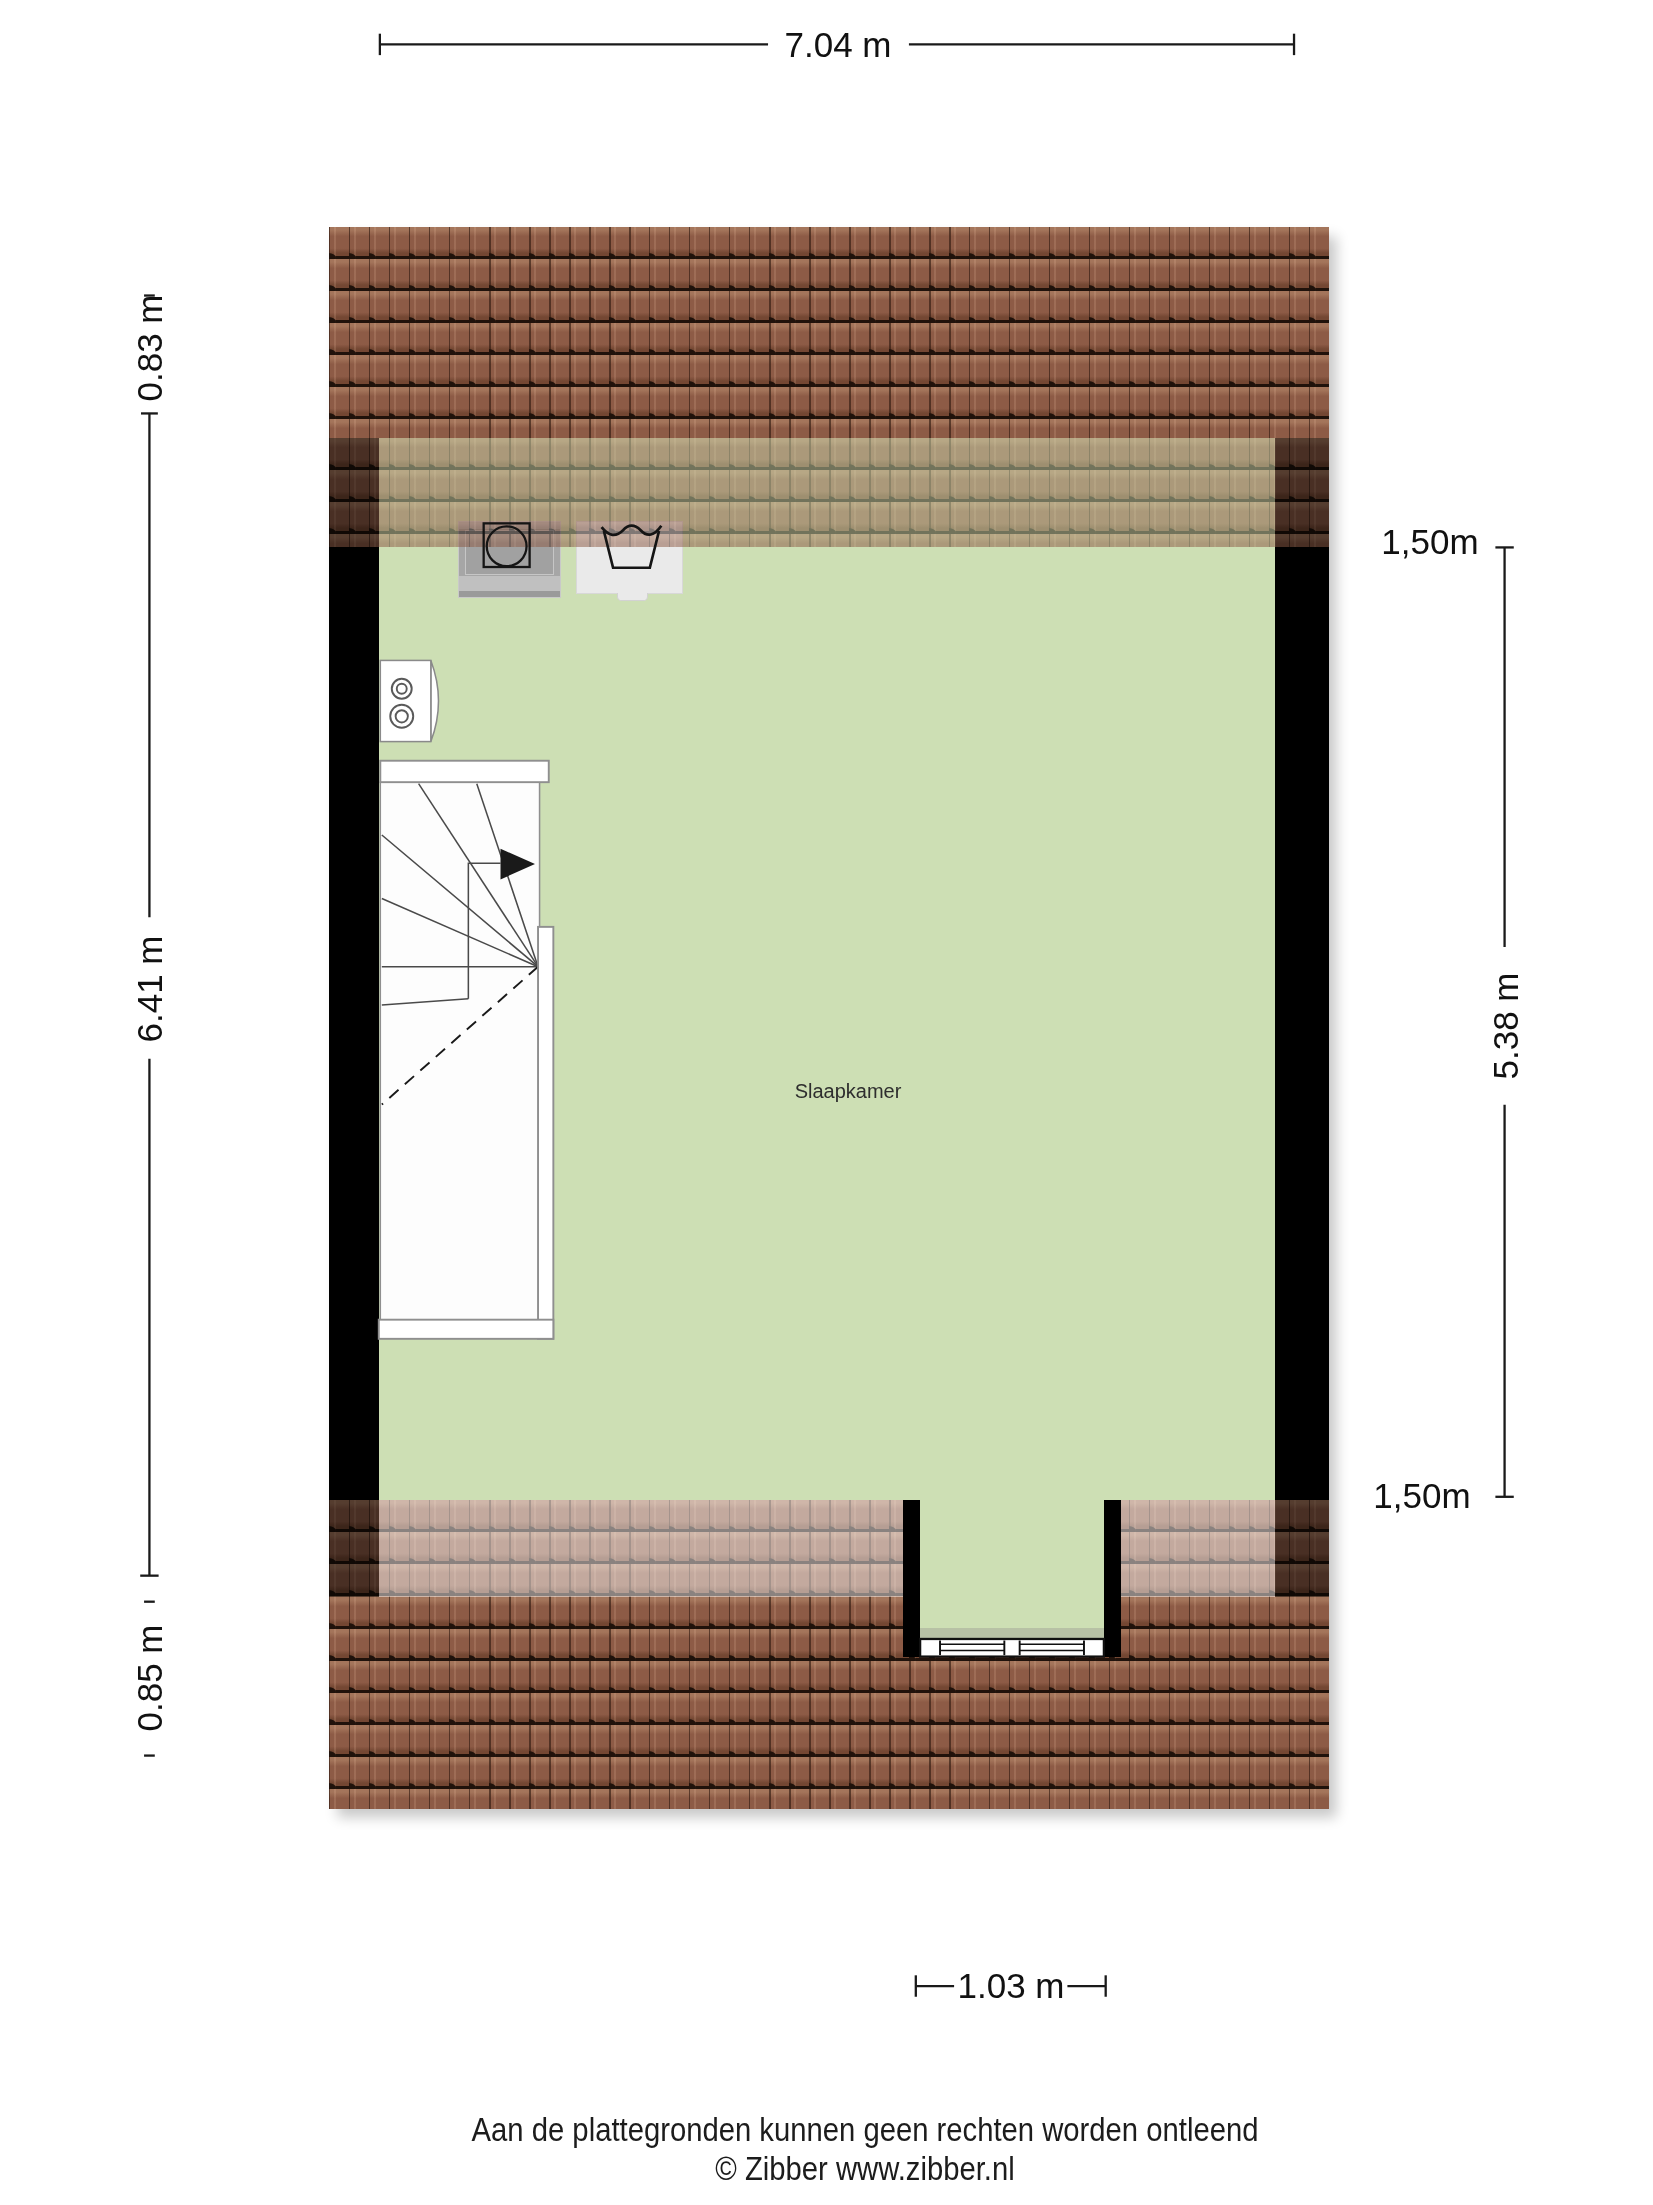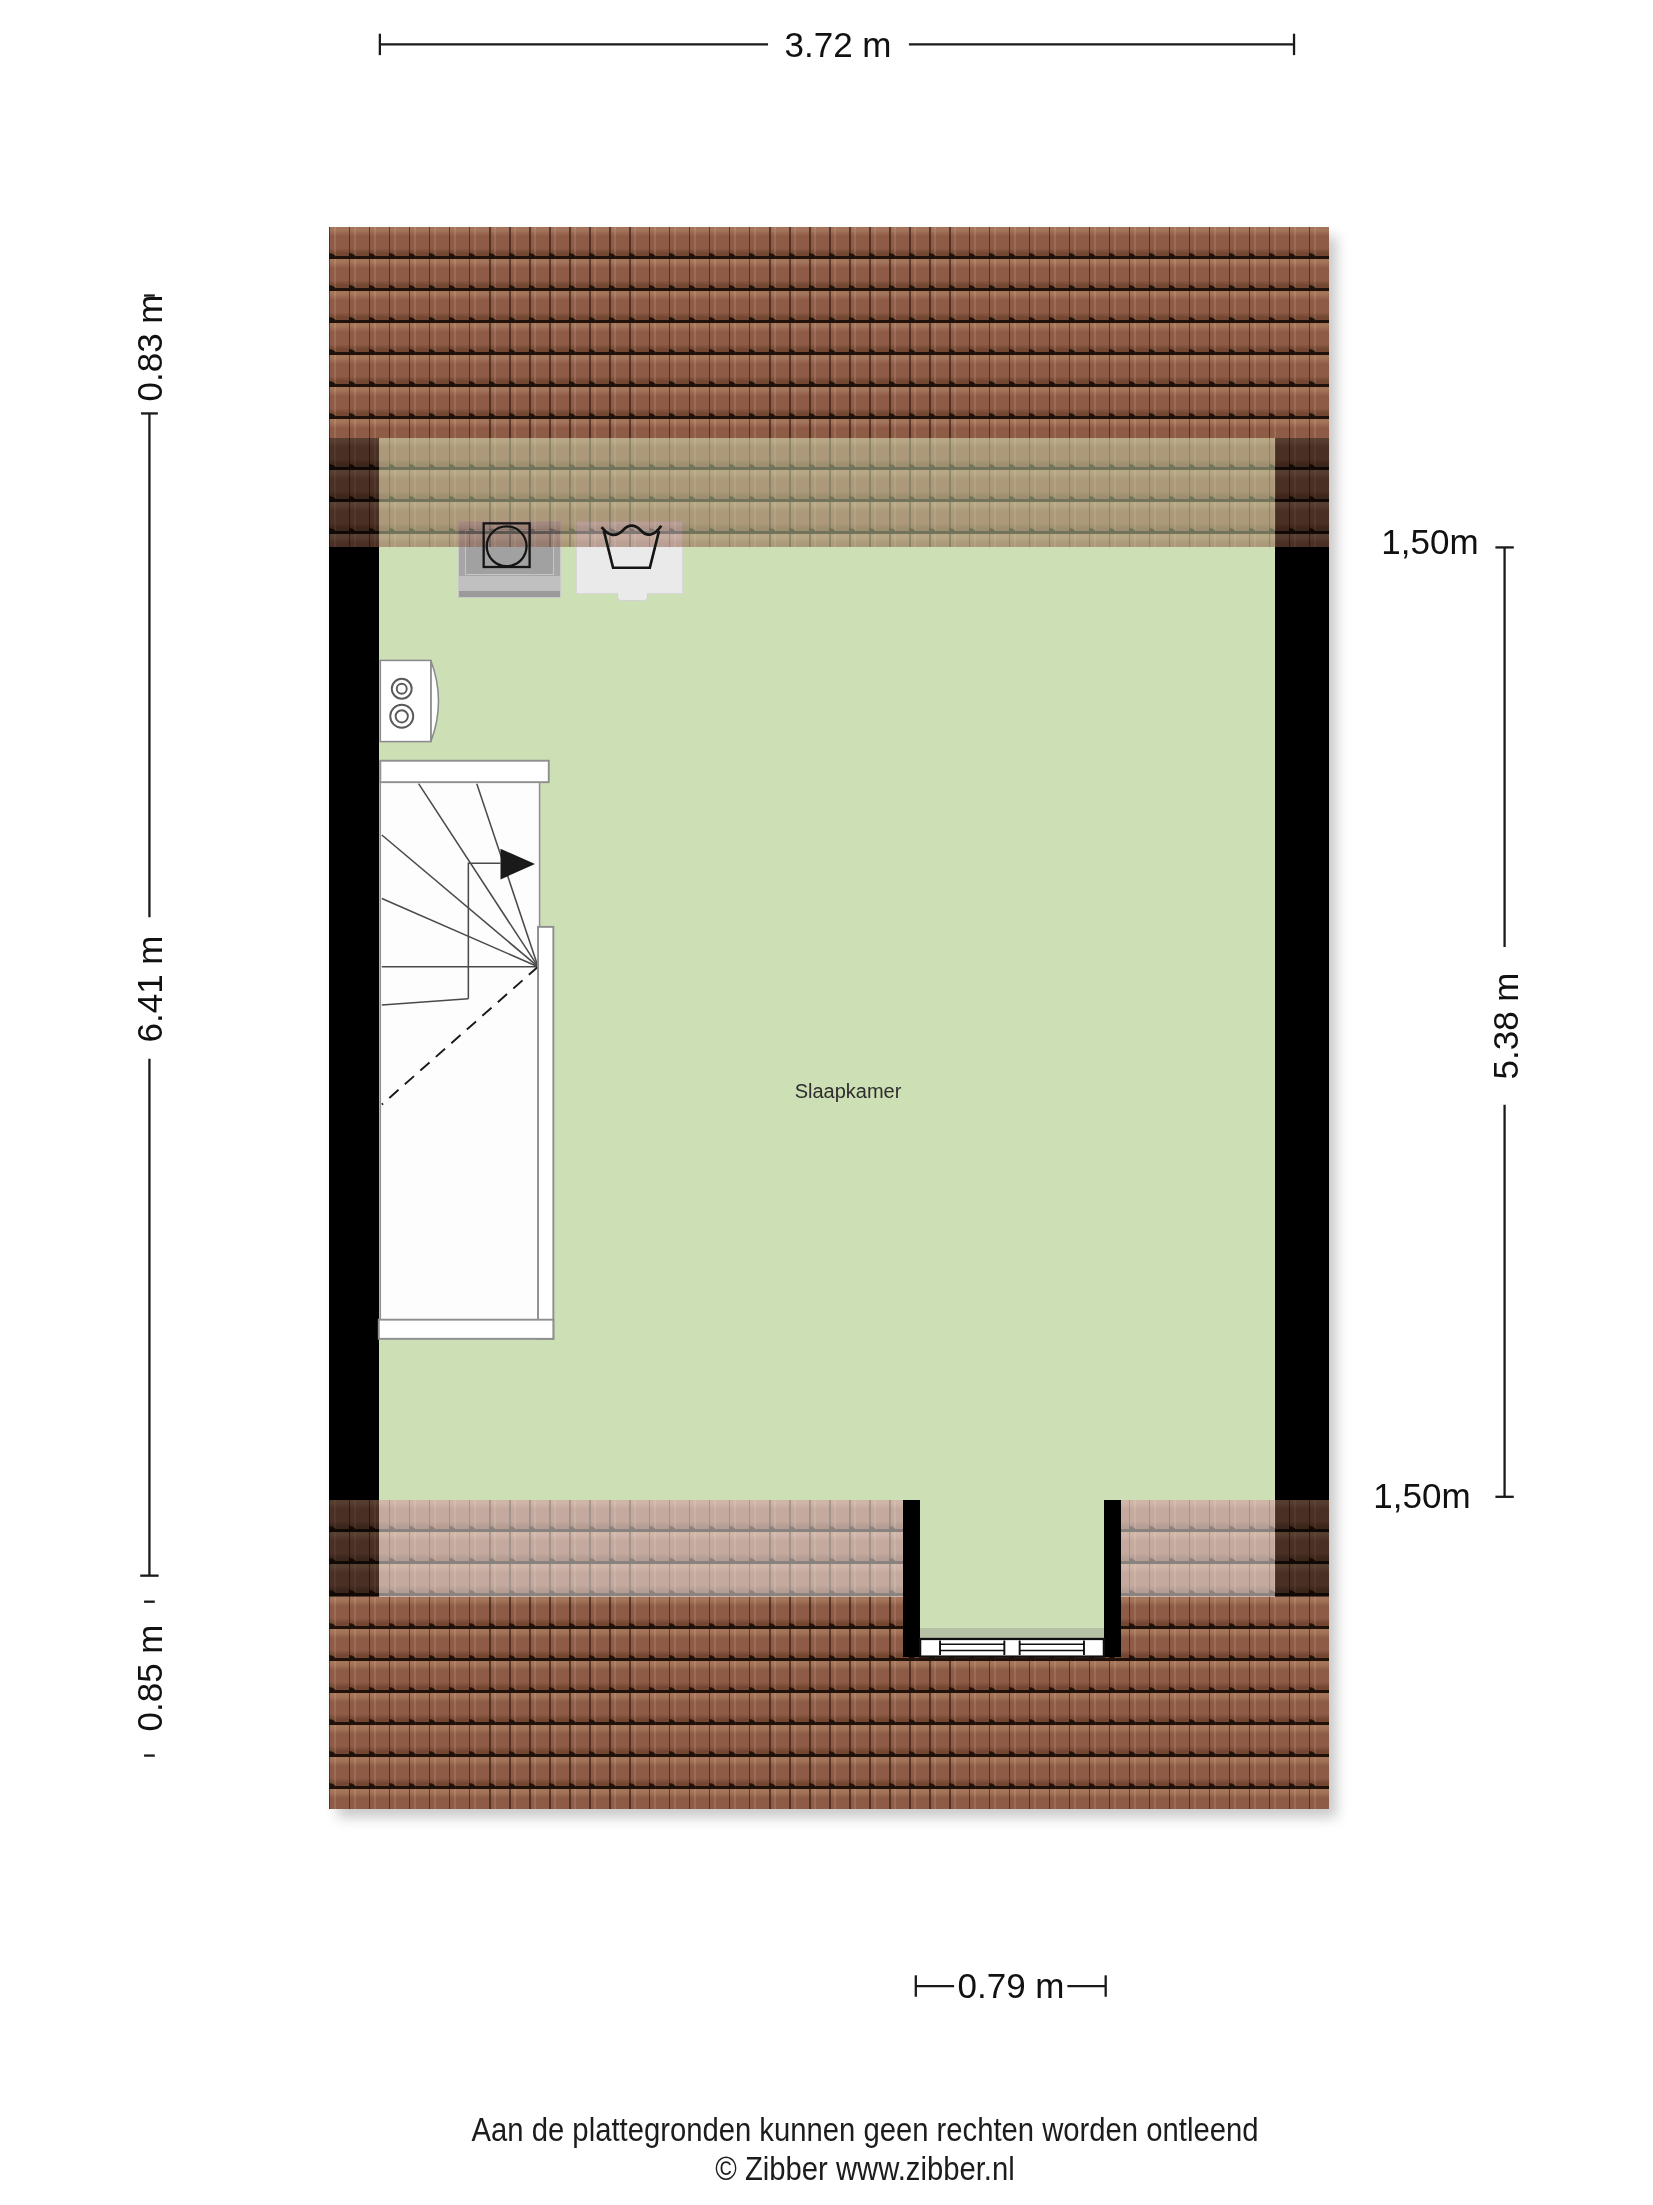--- a/index.html
+++ b/index.html
@@ -163,28 +163,28 @@
       <line x1="1965" y1="1443" x2="1965" y2="1955"></line>
       <line x1="1953" y1="1955" x2="1977" y2="1955"></line>
 
       <line x1="1196" y1="2580" x2="1196" y2="2608"></line>
       <line x1="1196" y1="2594" x2="1246" y2="2594"></line>
       <line x1="1394" y1="2594" x2="1444" y2="2594"></line>
       <line x1="1444" y1="2580" x2="1444" y2="2608"></line>
     </g>
   </svg>
 
-  <div class="dim" style="left:838px;top:44px;">3.72 m</div>
+  <div class="dim" style="left:838px;top:44px;">7.04 m</div>
   <div class="dim v" style="left:149px;top:348px;">0.83 m</div>
   <div class="dim v" style="left:149px;top:989px;">6.41 m</div>
   <div class="dim v" style="left:149px;top:1678px;">0.85 m</div>
   <div class="dim" style="left:1430px;top:541px;">1,50m</div>
   <div class="dim v" style="left:1505px;top:1026px;">5.38 m</div>
   <div class="dim" style="left:1422px;top:1495px;">1,50m</div>
-  <div class="dim" style="left:1011px;top:1985px;">0.79 m</div>
+  <div class="dim" style="left:1011px;top:1985px;">1.03 m</div>
 
   <div class="room-label" style="left:848px;top:1091px;">Slaapkamer</div>
 
   <div class="footer-line" style="top:2110px;">Aan de plattegronden kunnen geen rechten worden ontleend</div>
   <div class="footer-line" style="top:2149px;">© Zibber www.zibber.nl</div>
 
 </div>
 
 
 </body></html>

